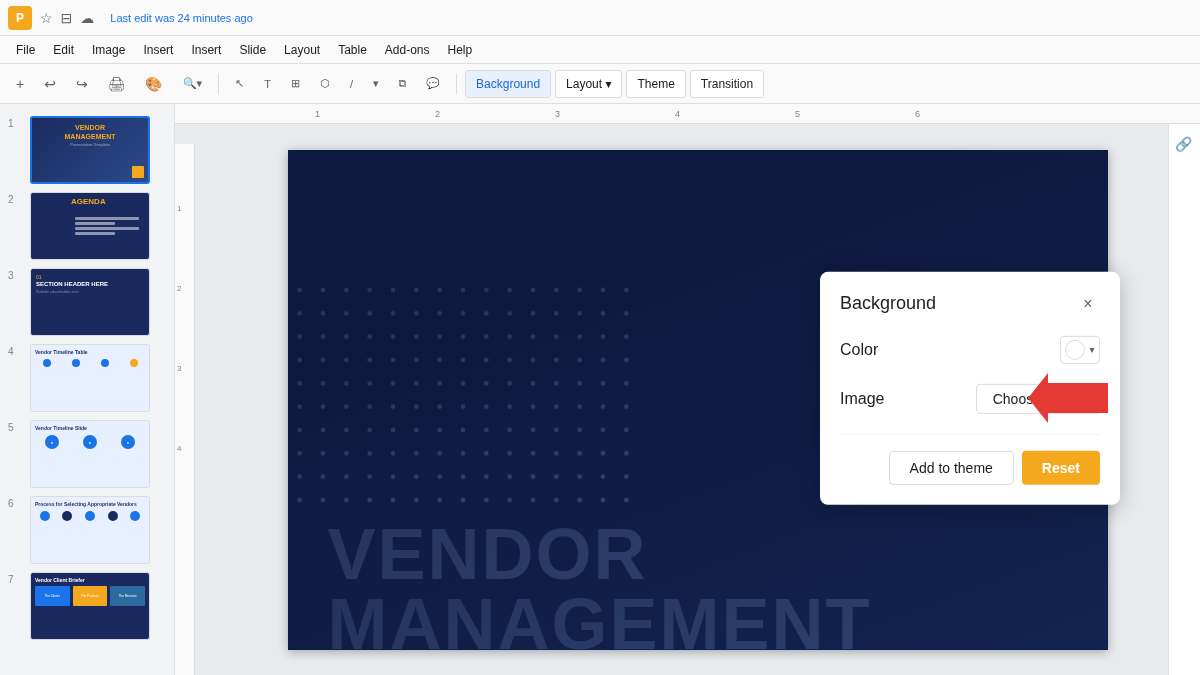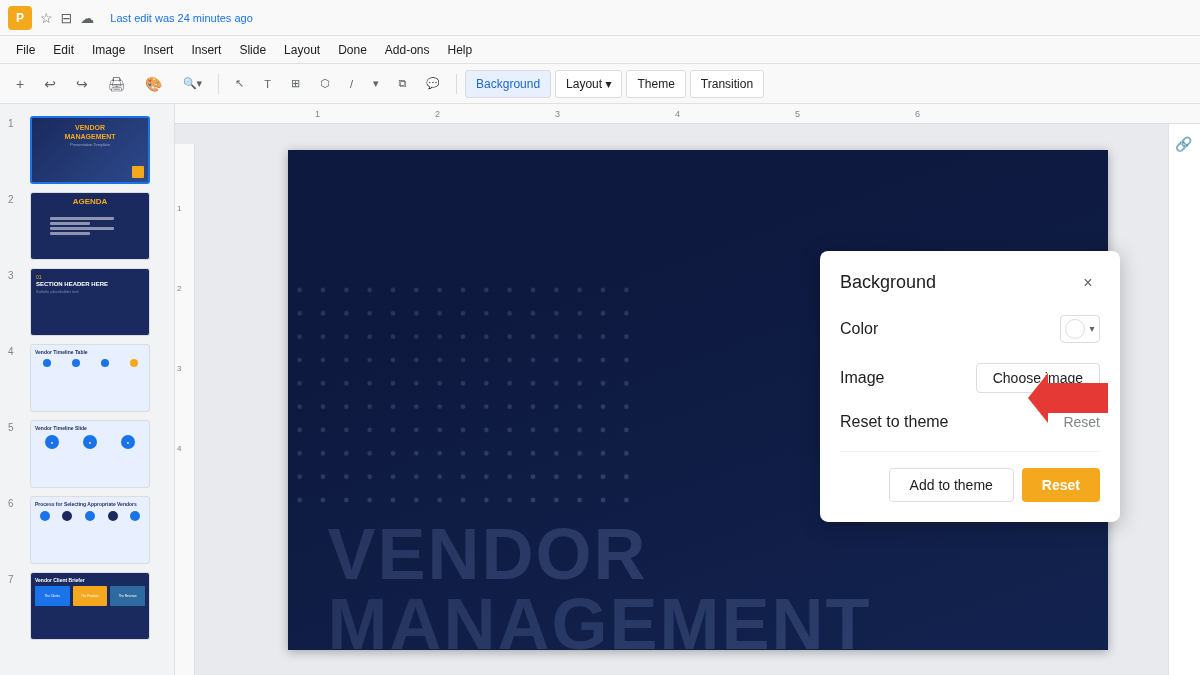--- a/index.html
+++ b/index.html
@@ -359,21 +359,21 @@
 </div>
 
 <div class="menu-bar">
   <span class="menu-item">File</span>
   <span class="menu-item">Edit</span>
   <span class="menu-item">Image</span>
   <span class="menu-item">Insert</span>
   <span class="menu-item">Insert</span>
   <span class="menu-item">Slide</span>
   <span class="menu-item">Layout</span>
-  <span class="menu-item">Done</span>
+  <span class="menu-item">Table</span>
   <span class="menu-item">Add-ons</span>
   <span class="menu-item">Help</span>
 </div>
 
 <div class="toolbar">
   <button class="toolbar-btn">+</button>
   <button class="toolbar-btn">↩</button>
   <button class="toolbar-btn">↪</button>
   <button class="toolbar-btn">🖨</button>
   <button class="toolbar-btn">🎨</button>
@@ -406,21 +406,21 @@
           <div style="color:#f4a81d; font-size:7px; font-weight:bold; margin-bottom:2px;">MANAGEMENT</div>
           <div style="color:rgba(255,255,255,0.5); font-size:4px;">Presentation Template</div>
           <div style="position:absolute; bottom:4px; right:4px; width:12px; height:12px; background:#f4a81d; border-radius:1px;"></div>
         </div>
       </div>
     </div>
 
     <div class="slide-item">
       <span class="slide-number">2</span>
       <div class="slide-thumb slide-thumb-2">
-        <div class="slide-thumb-content" style="align-items:center; justify-content:flex-start; ">
+        <div class="slide-thumb-content" style="align-items:flex-start; justify-content:flex-start; margin-left:36px;">
           <div style="color:#f4a81d; font-size:8px; font-weight:bold; margin-bottom:3px;">AGENDA</div>
           <div class="thumb-bars">
             <div class="thumb-bar thumb-bar-long"></div>
             <div class="thumb-bar thumb-bar-short"></div>
             <div class="thumb-bar thumb-bar-long"></div>
             <div class="thumb-bar thumb-bar-short"></div>
           </div>
         </div>
       </div>
     </div>
@@ -556,24 +556,20 @@
             <div class="color-swatch"></div>
             <span style="font-size:10px; color:#5f6368;">▾</span>
           </button>
         </div>
 
         <div class="dialog-row">
           <span class="dialog-label">Image</span>
           <button class="choose-image-btn">Choose image</button>
         </div>
 
-        <div class="dialog-row">
-          <span class="dialog-label">Reset to theme</span>
-          <span class="reset-link">Reset</span>
-        </div>
 
         <div class="dialog-footer">
           <button class="add-theme-btn">Add to theme</button>
           <button class="done-btn">Reset</button>
         </div>
       </div>
 
     </div>
 
     <div style="position:absolute; right:0; top:20px; bottom:0; width:32px; background:white; border-left:1px solid #e0e0e0; display:flex; flex-direction:column; align-items:center; gap:8px; padding:12px 0;">

